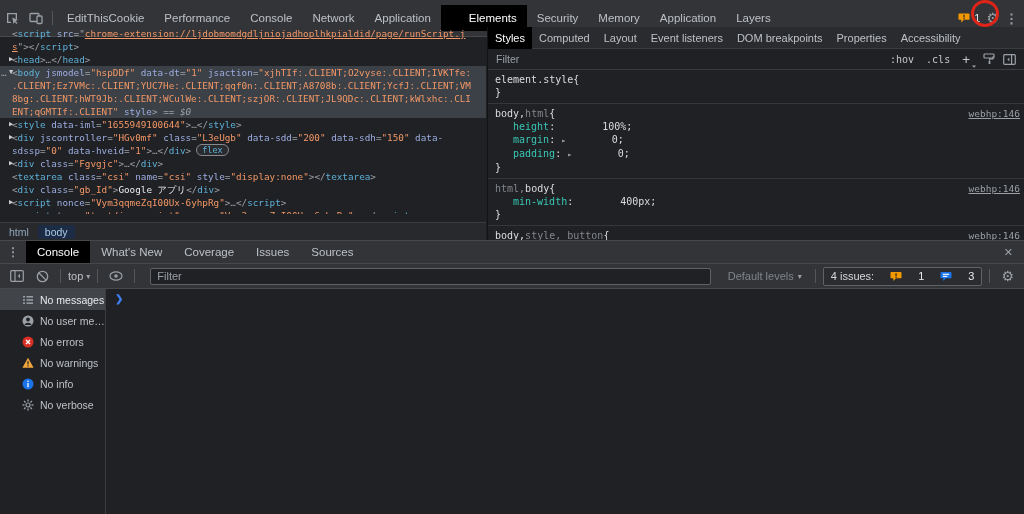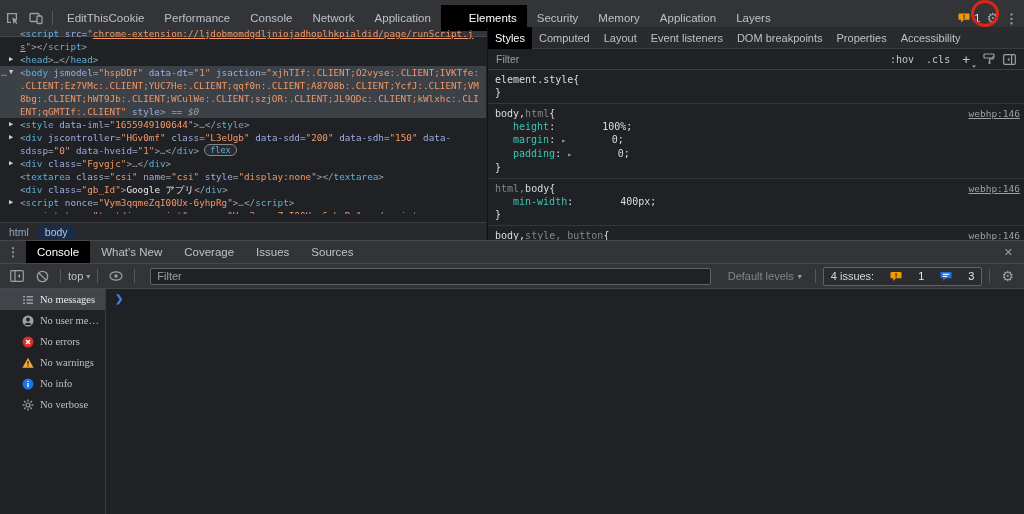--- a/index.html
+++ b/index.html
@@ -15,21 +15,21 @@
   .tb-right{margin-left:auto;display:flex;align-items:center;padding-right:6px;gap:6px;}
   .issues-badge{display:flex;align-items:center;gap:4px;font-size:11px;color:#e8eaed;}
   .gearchar{color:#9aa0a6;font-size:14px;line-height:14px;}
   .kebabchar{color:#9aa0a6;font-size:13px;font-weight:bold;letter-spacing:0;}
   .redring{position:absolute;left:971px;top:0;width:28px;height:27px;border:3.5px solid #e02417;
     border-radius:50%;pointer-events:none;z-index:9;box-sizing:border-box;}
   
   .elements{position:absolute;left:0;top:27px;width:486px;height:213px;}
   .code{position:absolute;left:0;top:0;right:0;bottom:18px;overflow:hidden;
     font-family:"DejaVu Sans Mono",monospace;font-size:9.3px;line-height:13px;}
-  .line{white-space:pre;position:relative;padding-left:20px;height:13px;overflow:hidden;}
+  .line{white-space:pre;position:relative;padding-left:12px;height:13px;overflow:hidden;}
   .line.sel{background:#3c4147;}
   .line.clipped{height:5px;}
   .gut{position:absolute;left:1px;color:#9aa0a6;}
   .arr{position:absolute;left:9px;top:0;color:#c9cbce;font-size:7px;line-height:13px;}
   .tk-p{color:#9aa0a6;}.tk-t{color:#5db0d7;}.tk-a{color:#9bace0;}
   .tk-v{color:#f29766;}.tk-u{color:#f29766;text-decoration:underline;}
   .tk-w{color:#e8eaed;}.tk-g{color:#9aa0a6;}.tk-i{color:#9aa0a6;font-style:italic;}
   .badge-flex{display:inline-block;border:1px solid #87898c;border-radius:7px;padding:0 5px;
     margin-left:5px;color:#5db0d7;font-size:8.5px;line-height:10px;background:#2a2b2e;vertical-align:1px;}
   .breadcrumb{position:absolute;left:0;bottom:0;width:100%;height:18px;background:#28292c;
@@ -77,21 +77,21 @@
   .ddarrow{font-size:8px;color:#9aa0a6;}
   .consfilter{flex:1;height:15px;margin:0 8px;background:#202124;border:1px solid #5f6368;
     border-radius:2px;color:#9aa0a6;font-size:11px;padding:0 6px;outline:none;
     font-family:"Liberation Sans",sans-serif;min-width:0;}
   .consfilter::placeholder{color:#9aa0a6;}
   .levels{color:#80868b;font-size:11px;padding:0 6px;display:flex;align-items:center;gap:4px;flex:none;}
   .issuesbtn{display:flex;align-items:center;gap:16px;border:1px solid #5f6368;border-radius:2px;
     height:17px;padding:0 7px;font-size:11px;color:#d5d7da;flex:none;background:#2b2c2f;}
   .cnt{color:#e8eaed;}
   .drmain{position:absolute;left:0;top:48px;right:0;bottom:0;}
-  .csidebar{position:absolute;left:0;top:0;bottom:0;width:106px;border-right:1px solid #3a3c3f;box-sizing:border-box;font-family:Liberation Serif, serif;}
+  .csidebar{position:absolute;left:0;top:0;bottom:0;width:106px;border-right:1px solid #3a3c3f;box-sizing:border-box;}
   .citem{height:21px;display:flex;align-items:center;gap:6px;padding-left:22px;font-size:10.5px;
     color:#bdc1c6;white-space:nowrap;overflow:hidden;}
   .citem.sel{background:#41454a;color:#e8eaed;}
   .cicon{width:12px;height:12px;flex:none;display:inline-flex;align-items:center;justify-content:center;}
   .cmessages{position:absolute;left:106px;top:0;right:0;bottom:0;}
   .prompt{color:#3d7ff0;font-size:10px;font-weight:bold;padding:4px 0 0 9px;}
 </style>
 </head>
 <body>
 

